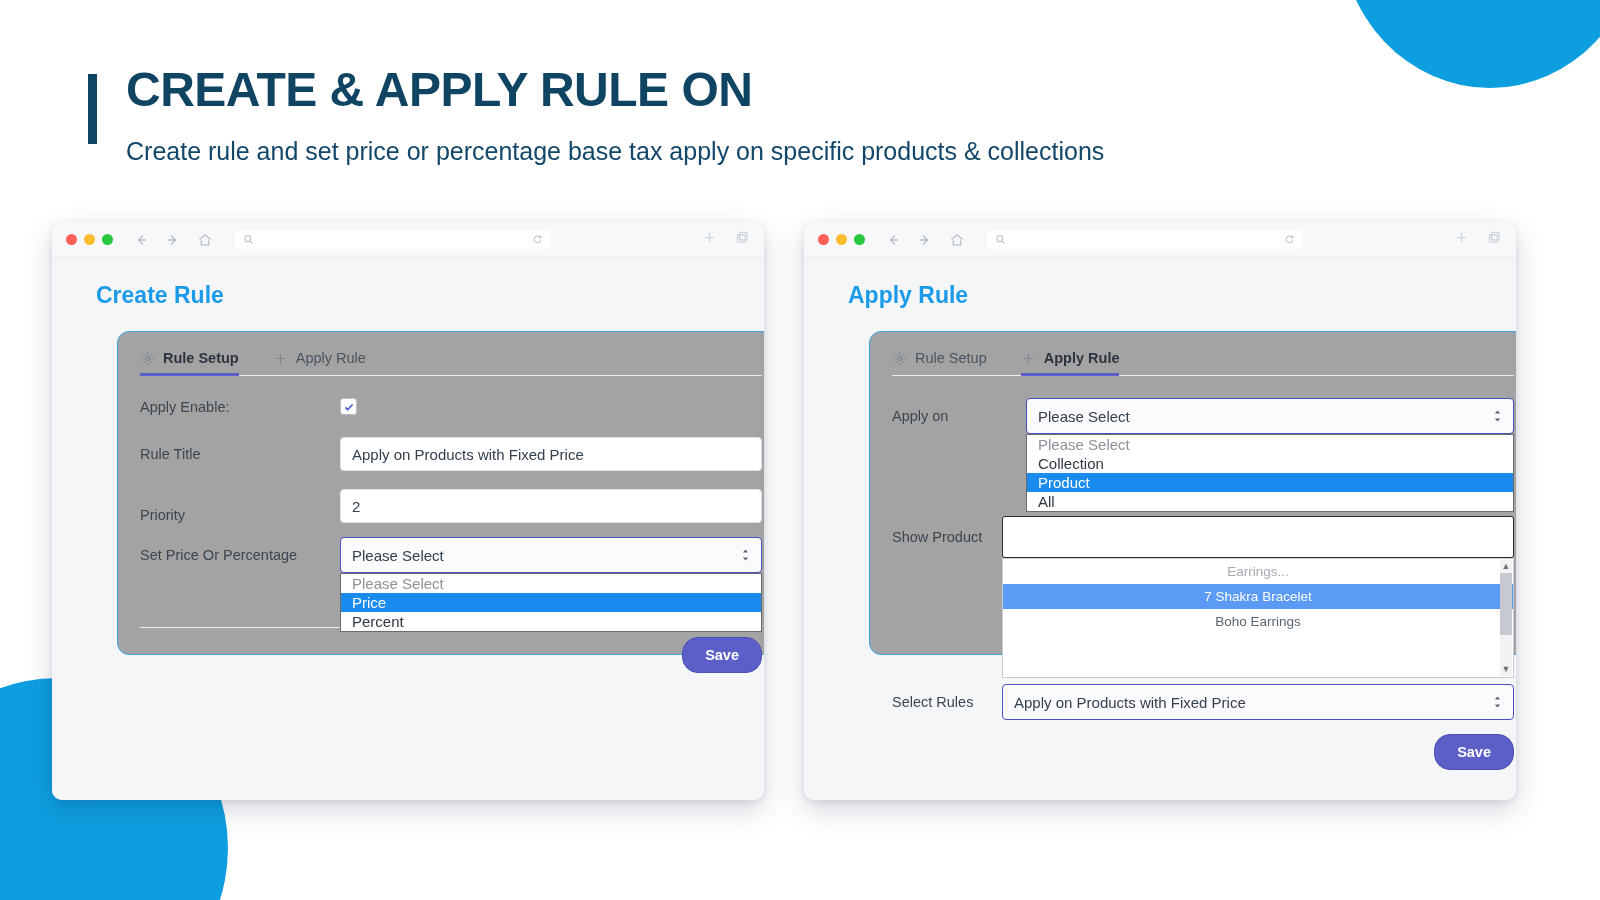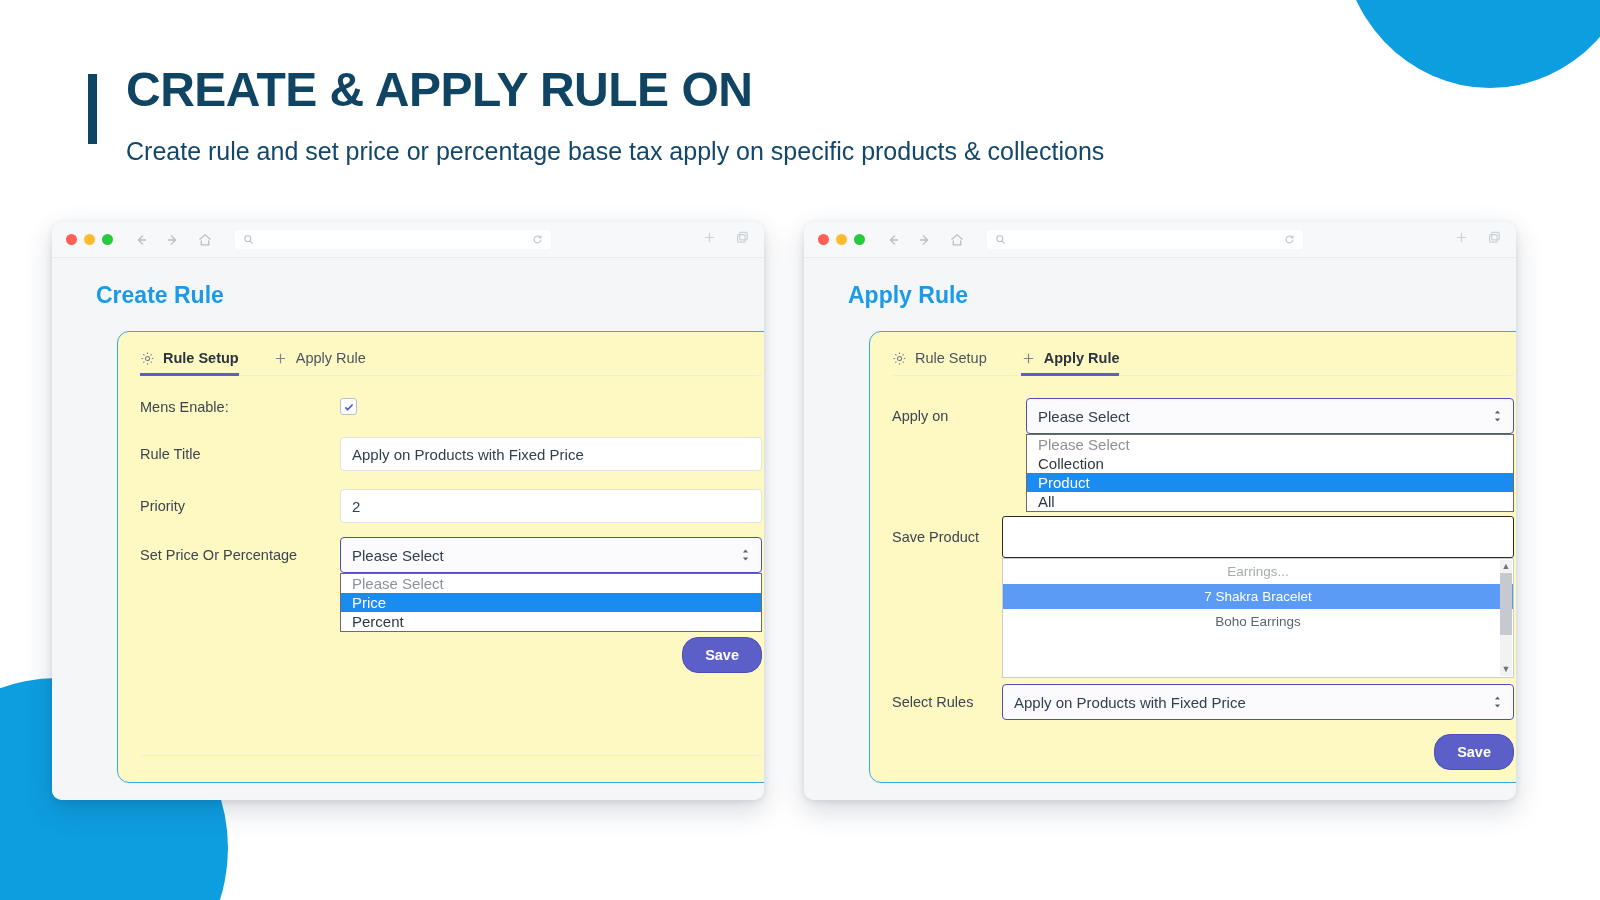--- a/index.html
+++ b/index.html
@@ -42,22 +42,22 @@
   .navbtns svg { display:block; }
   .addr { flex: 0 0 auto; width: 316px; height: 19px; margin-left: 22px;
           background: #fff; border-radius: 4px; display: flex; align-items: center;
           padding: 0 8px; justify-content: space-between; }
   .addr .sicon, .addr .ricon { color:#b8bec6; display:flex; }
   .chrome-right { margin-left: auto; display: flex; gap: 18px; align-items: center; color:#ccd2d9; }
 
   .page { padding: 24px 26px 0 44px; height: calc(100% - 36px); background:#f4f6f8; }
   .page-title { font-size: 23px; font-weight: 700; color: #1a9ae8; margin-bottom: 22px; }
 
-  .card { background: #fef9c3; border: 1.5px solid #3ba6e8; border-radius: 12px;
-          height: 452px; padding: 0 0 0 0; position: relative; }
+  .card { background: #a3a3a3; border: 1.5px solid #3ba6e8; border-radius: 12px;
+          height: 324px; padding: 0 0 0 0; position: relative; }
   #win-left .card  { width: 668px; margin-left: 21px; }
   #win-right .card { width: 668px; margin-left: 21px; }
 
   .tabs { display:flex; align-items:center; gap: 34px; padding: 18px 0 0 22px;
           border-bottom: 1px solid #ececec; margin: 0 22px 0 22px; padding-left:0; }
   .tab { display:flex; align-items:center; gap:8px; font-size:14.5px; color:#4a5560;
          padding-bottom: 9px; position: relative; cursor: pointer; }
   .tab .ul { position:absolute; left:0; right:0; bottom:-1px; height:3px; background:#5b5fc7; display:none; }
   .tab.active .ul { display:block; }
   .tab.active { color:#2c3440; font-weight:600; }
@@ -195,38 +195,38 @@
                   <path d="M8 3v10M3 8h10"></path>
                 </svg>
               </span>
             <span>Apply Rule</span>
 
           </div>
         </div>
 
         <div class="form">
           <div class="row" style="margin-bottom:22px;">
-            <div class="lbl">Mens Enable:</div>
+            <div class="lbl">Apply Enable:</div>
             <div class="ctrl" style="flex:0 0 auto;">
               <div class="chk">
                 <svg width="12" height="12" viewBox="0 0 16 16" fill="none" stroke="currentColor" stroke-width="2.2">
                     <path d="M3.2 8.4l3.1 3.1 6.5-6.8"></path>
                   </svg>
               </div>
             </div>
           </div>
 
           <div class="row" style="margin-bottom:18px;">
             <div class="lbl">Rule Title</div>
             <div class="ctrl">
               <div class="tinput">Apply on Products with Fixed Price</div>
             </div>
           </div>
 
-          <div class="row" style="">
+          <div class="row" style="align-items:flex-end;">
             <div class="lbl">Priority</div>
             <div class="ctrl">
               <div class="tinput">2</div>
             </div>
           </div>
 
           <div class="row" style="">
             <div class="lbl">Set Price Or Percentage</div>
             <div class="ctrl">
               <div class="tselect">
@@ -350,21 +350,21 @@
               <div class="dd">
                 <div class="opt muted">Please Select</div>
                 <div class="opt">Collection</div>
                 <div class="opt sel">Product</div>
                 <div class="opt">All</div>
               </div>
             </div>
           </div>
 
           <div class="row" style="margin-bottom:126px;">
-            <div class="lbl" style="width:110px;flex:0 0 110px;">Save Product</div>
+            <div class="lbl" style="width:110px;flex:0 0 110px;">Show Product</div>
             <div class="ctrl">
               <div class="bigbox"></div>
               <div class="plist">
                 <div class="plist-inner">
                   <div class="pitem searching">Earrings...</div>
                   <div class="pitem sel">7 Shakra Bracelet</div>
                   <div class="pitem">Boho Earrings</div>
                 </div>
                 <div class="sbar">
                   <span class="arr">▲</span>

